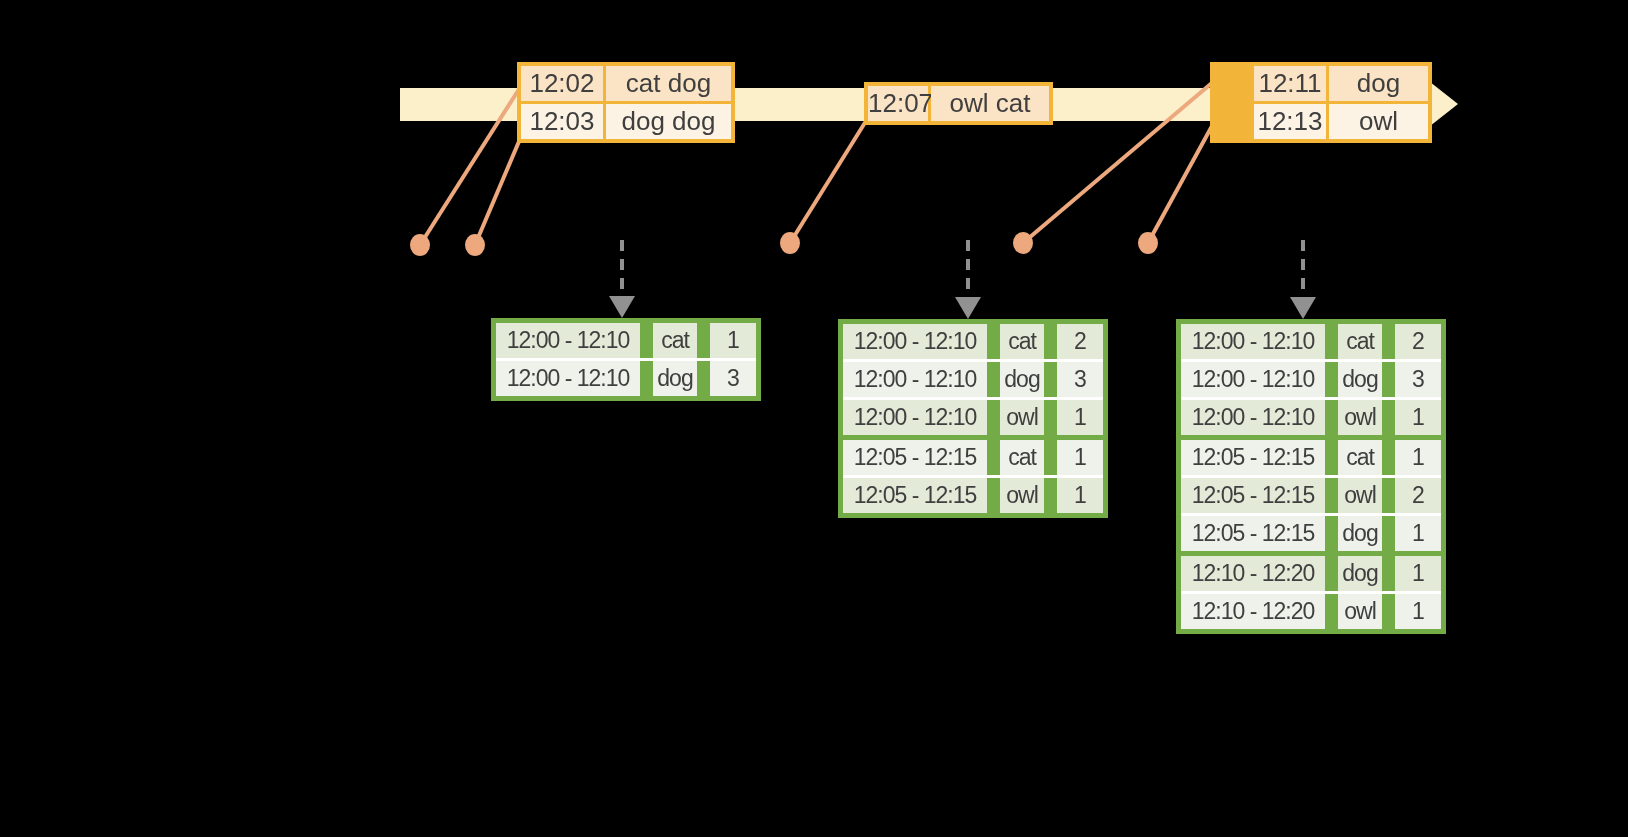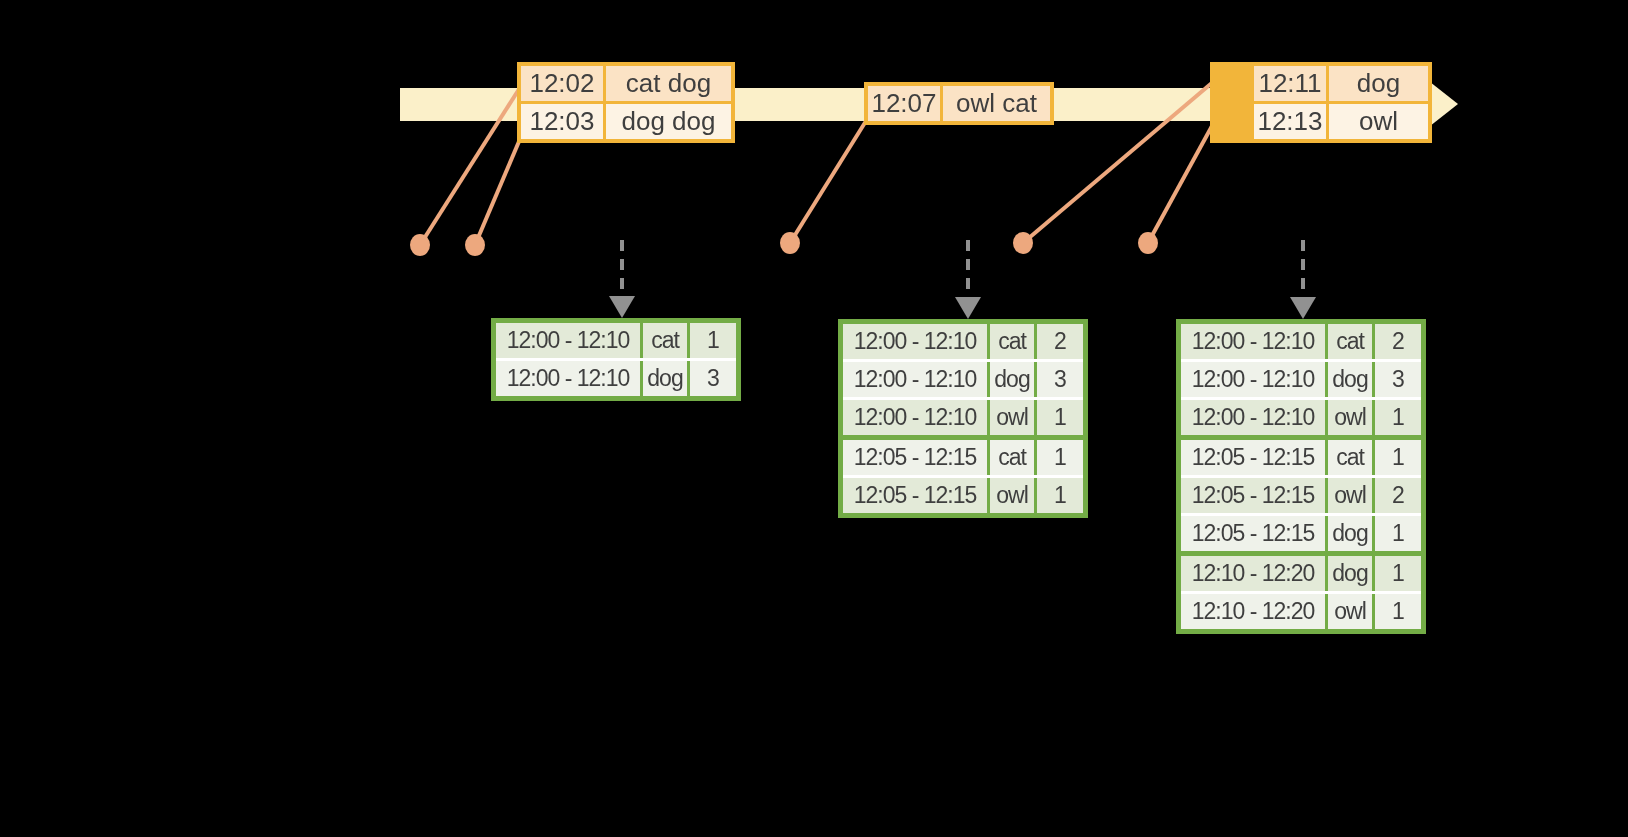--- a/index.html
+++ b/index.html
@@ -14,25 +14,25 @@
   
   .overlay{position:absolute;left:0;top:0;z-index:2;pointer-events:none;}
   
   .etable{position:absolute;z-index:3;background:#F2B53A;padding:4px;box-sizing:border-box;}
   .erow{display:flex;gap:3px;}
   .erow + .erow{margin-top:3px;}
   .ecell{height:35px;line-height:35px;text-align:center;font-size:26px;white-space:nowrap;}
   .fill-peach{background:#FBE3C5;}
   .fill-cream{background:#FDF3E4;}
   #et1{left:517px;top:62px;}  #et1 .t-col{width:82px}  #et1 .w-col{width:125px}
-  #et2{left:864px;top:82px;}  #et2 .t-col{width:72px}  #et2 .w-col{width:107px}
+  #et2{left:864px;top:82px;}  #et2 .t-col{width:60px}  #et2 .w-col{width:118px}
   #et3{left:1210px;top:62px;padding-left:44px;} #et3 .t-col{width:72px}  #et3 .w-col{width:99px}
   
   .gtable{position:absolute;z-index:3;background:#73AC46;padding:5px;box-sizing:border-box;}
-  .grow{display:flex;gap:3px;}
+  .grow{display:flex;gap:13px;}
   .grow.sep-w{border-top:3px solid #FFFFFF;}
   .grow.sep-g{border-top:5px solid #73AC46;}
   .gcell{height:35px;line-height:35px;text-align:center;font-size:23px;letter-spacing:-1px;white-space:nowrap;}
   .c1{width:144px}.c2{width:44px}.c3{width:46px}
   .row-dark .gcell{background:#E3EAD8;}
   .row-light .gcell{background:#EFF2EA;}
   #gt1{left:491px;top:318px;}
   #gt2{left:838px;top:319px;}
   #gt3{left:1176px;top:319px;}
 </style>

